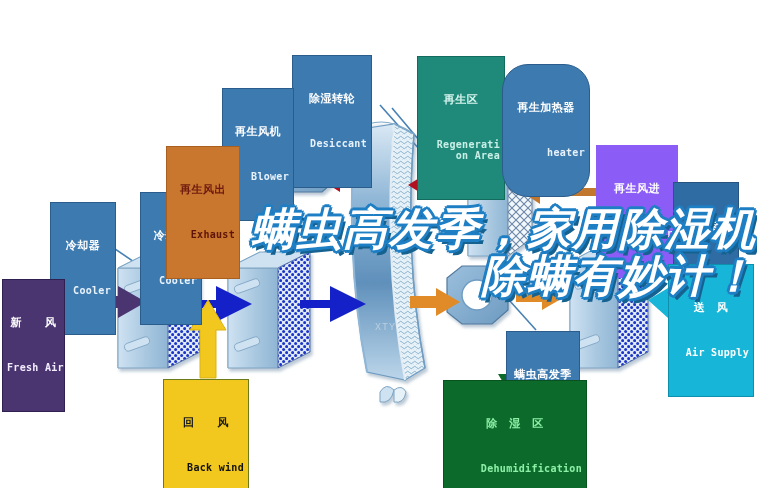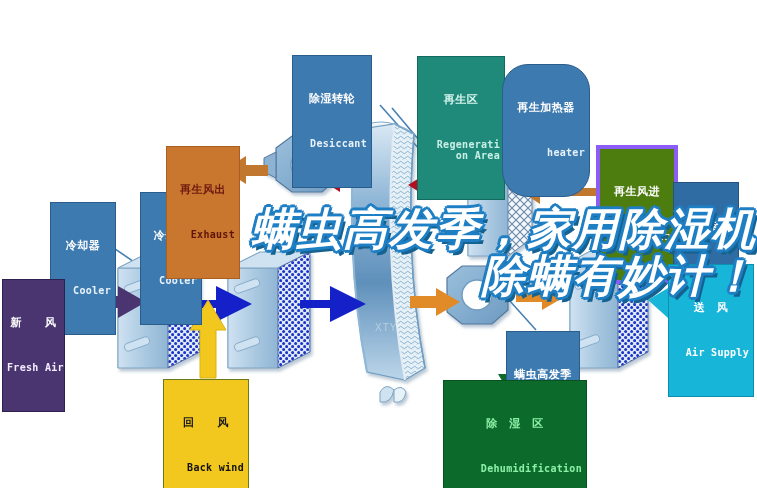--- a/index.html
+++ b/index.html
@@ -57,21 +57,21 @@
   .lbl.cyan{background:#17b6d9;border:1px solid #0d8fad;}
   .lbl.cyan .cn{color:#ffffff;}
   .lbl.cyan .en{color:#ffffff;}
 
   
   .lbl.orange{background:#c9762e;border:1px solid #a85f1f;}
   .lbl.orange .cn{color:#6e1a10;}
   .lbl.orange .en{color:#5e1409;}
 
   
-  .lbl.purple{background:#4d7c0f;border:4px solid #8b5cf6;}
+  .lbl.purple{background:#8b5cf6;border:1px solid #8b5cf6;}
   .lbl.purple .cn{color:#ffffff;}
   .lbl.purple .en{color:#f0eaff;}
 
   .lbl.purple2{background:#4a3570;border:1px solid #2e2050;}
   .lbl.purple2 .cn{color:#ffffff;}
   .lbl.purple2 .en{color:#f2ecff;}
 
   
   .lbl.yellow{background:#f2c81e;border:1px solid #6b7a1a;}
   .lbl.yellow .cn{color:#1a1a1a;}
@@ -97,21 +97,21 @@
     text-shadow:
       -2px -2px 0 #1f7fc4,  2px -2px 0 #1f7fc4,
       -2px  2px 0 #1f7fc4,  2px  2px 0 #1f7fc4,
       -3px  0   0 #1f7fc4,  3px  0   0 #1f7fc4,
        0   -3px 0 #1f7fc4,  0    3px 0 #1f7fc4,
        4px  5px 0 #15618f;
   }
 
   .wm{
     position:absolute;
-    font-family:Liberation Sans, sans-serif;
+    font-family:Liberation Mono, monospace;
     font-size:10px;
     color:#b9cfe0;
     letter-spacing:1px;
     z-index:5;
   }
 </style>
 </head>
 <body>
 
 <div id="stage">
@@ -293,20 +293,24 @@
     </g>
   </svg>
 
   <div class="wm" style="left:375px;top:322px;">XTY</div>
 
   <div class="lbl blue" id="lb-desiccant" style="left:292px;top:55px;width:80px;z-index:40;">
     <span class="cn">除湿转轮</span>
     <span class="en">Desiccant</span>
   </div>
 
+  <div class="lbl blue" id="lb-regen-blower" style="left:222px;top:88px;width:72px;z-index:40;">
+    <span class="cn">再生风机</span>
+    <span class="en">Blower</span>
+  </div>
 
   <div class="lbl teal" id="lb-regen-area" style="left:417px;top:56px;width:88px;z-index:40;">
     <span class="cn">再生区</span>
     <span class="en">Regenerati
 on Area</span>
   </div>
 
   <div class="lbl blue" id="lb-heater" style="left:502px;top:64px;width:88px;z-index:40;border-radius:26px;">
     <span class="cn">再生加热器</span>
     <span class="en">heater</span>

